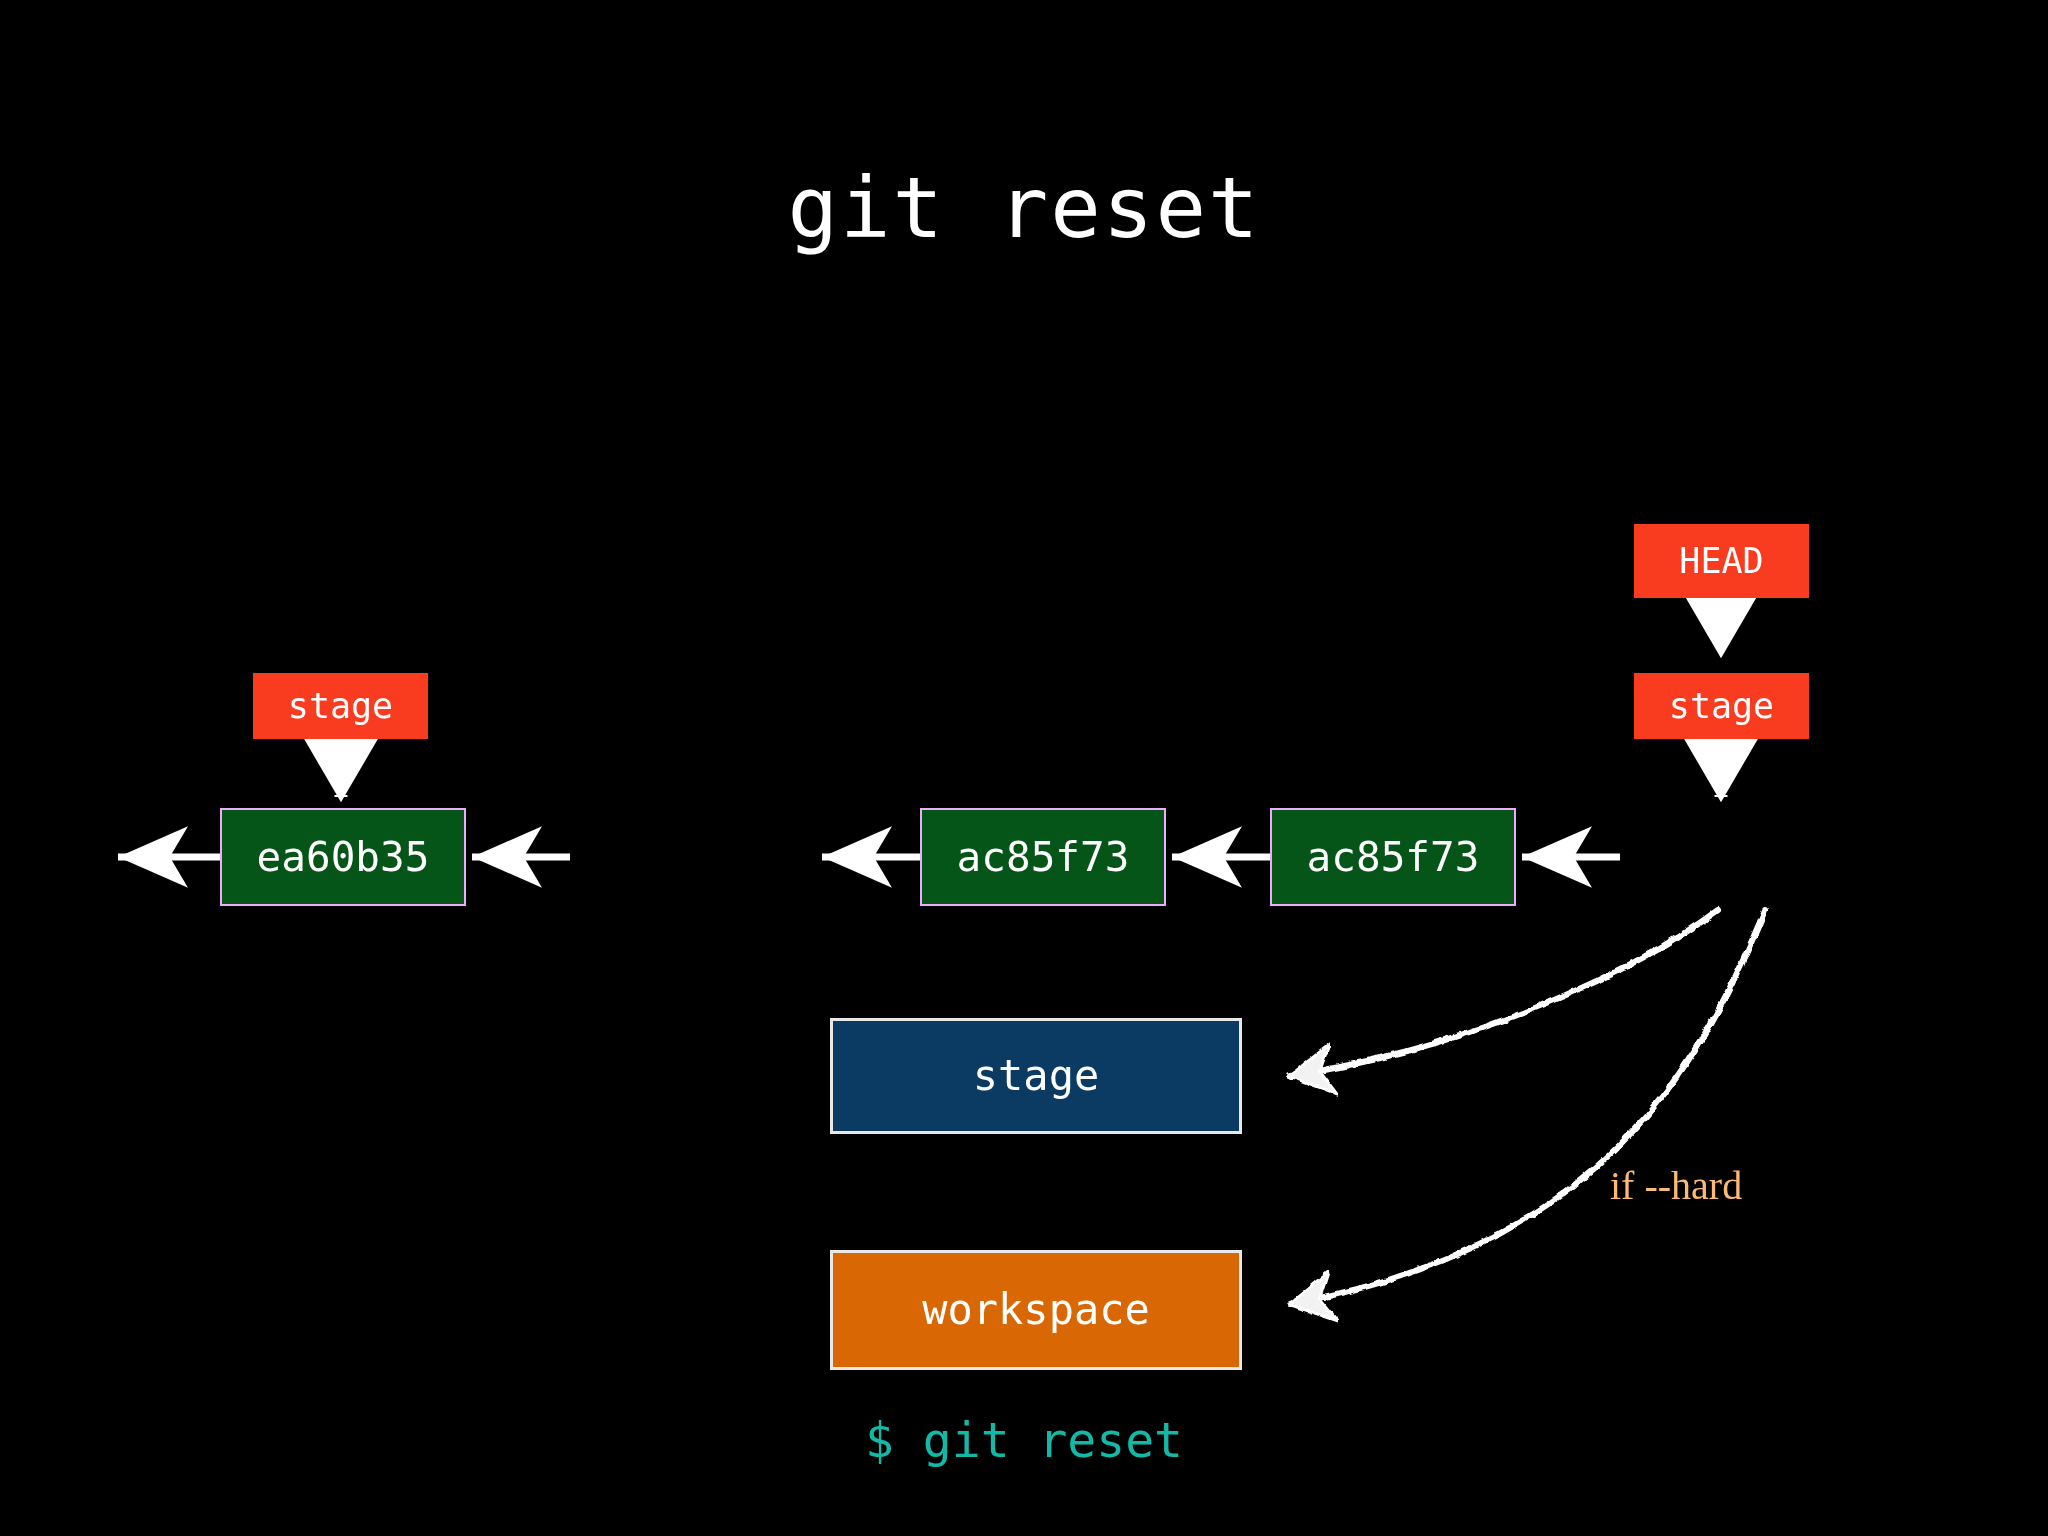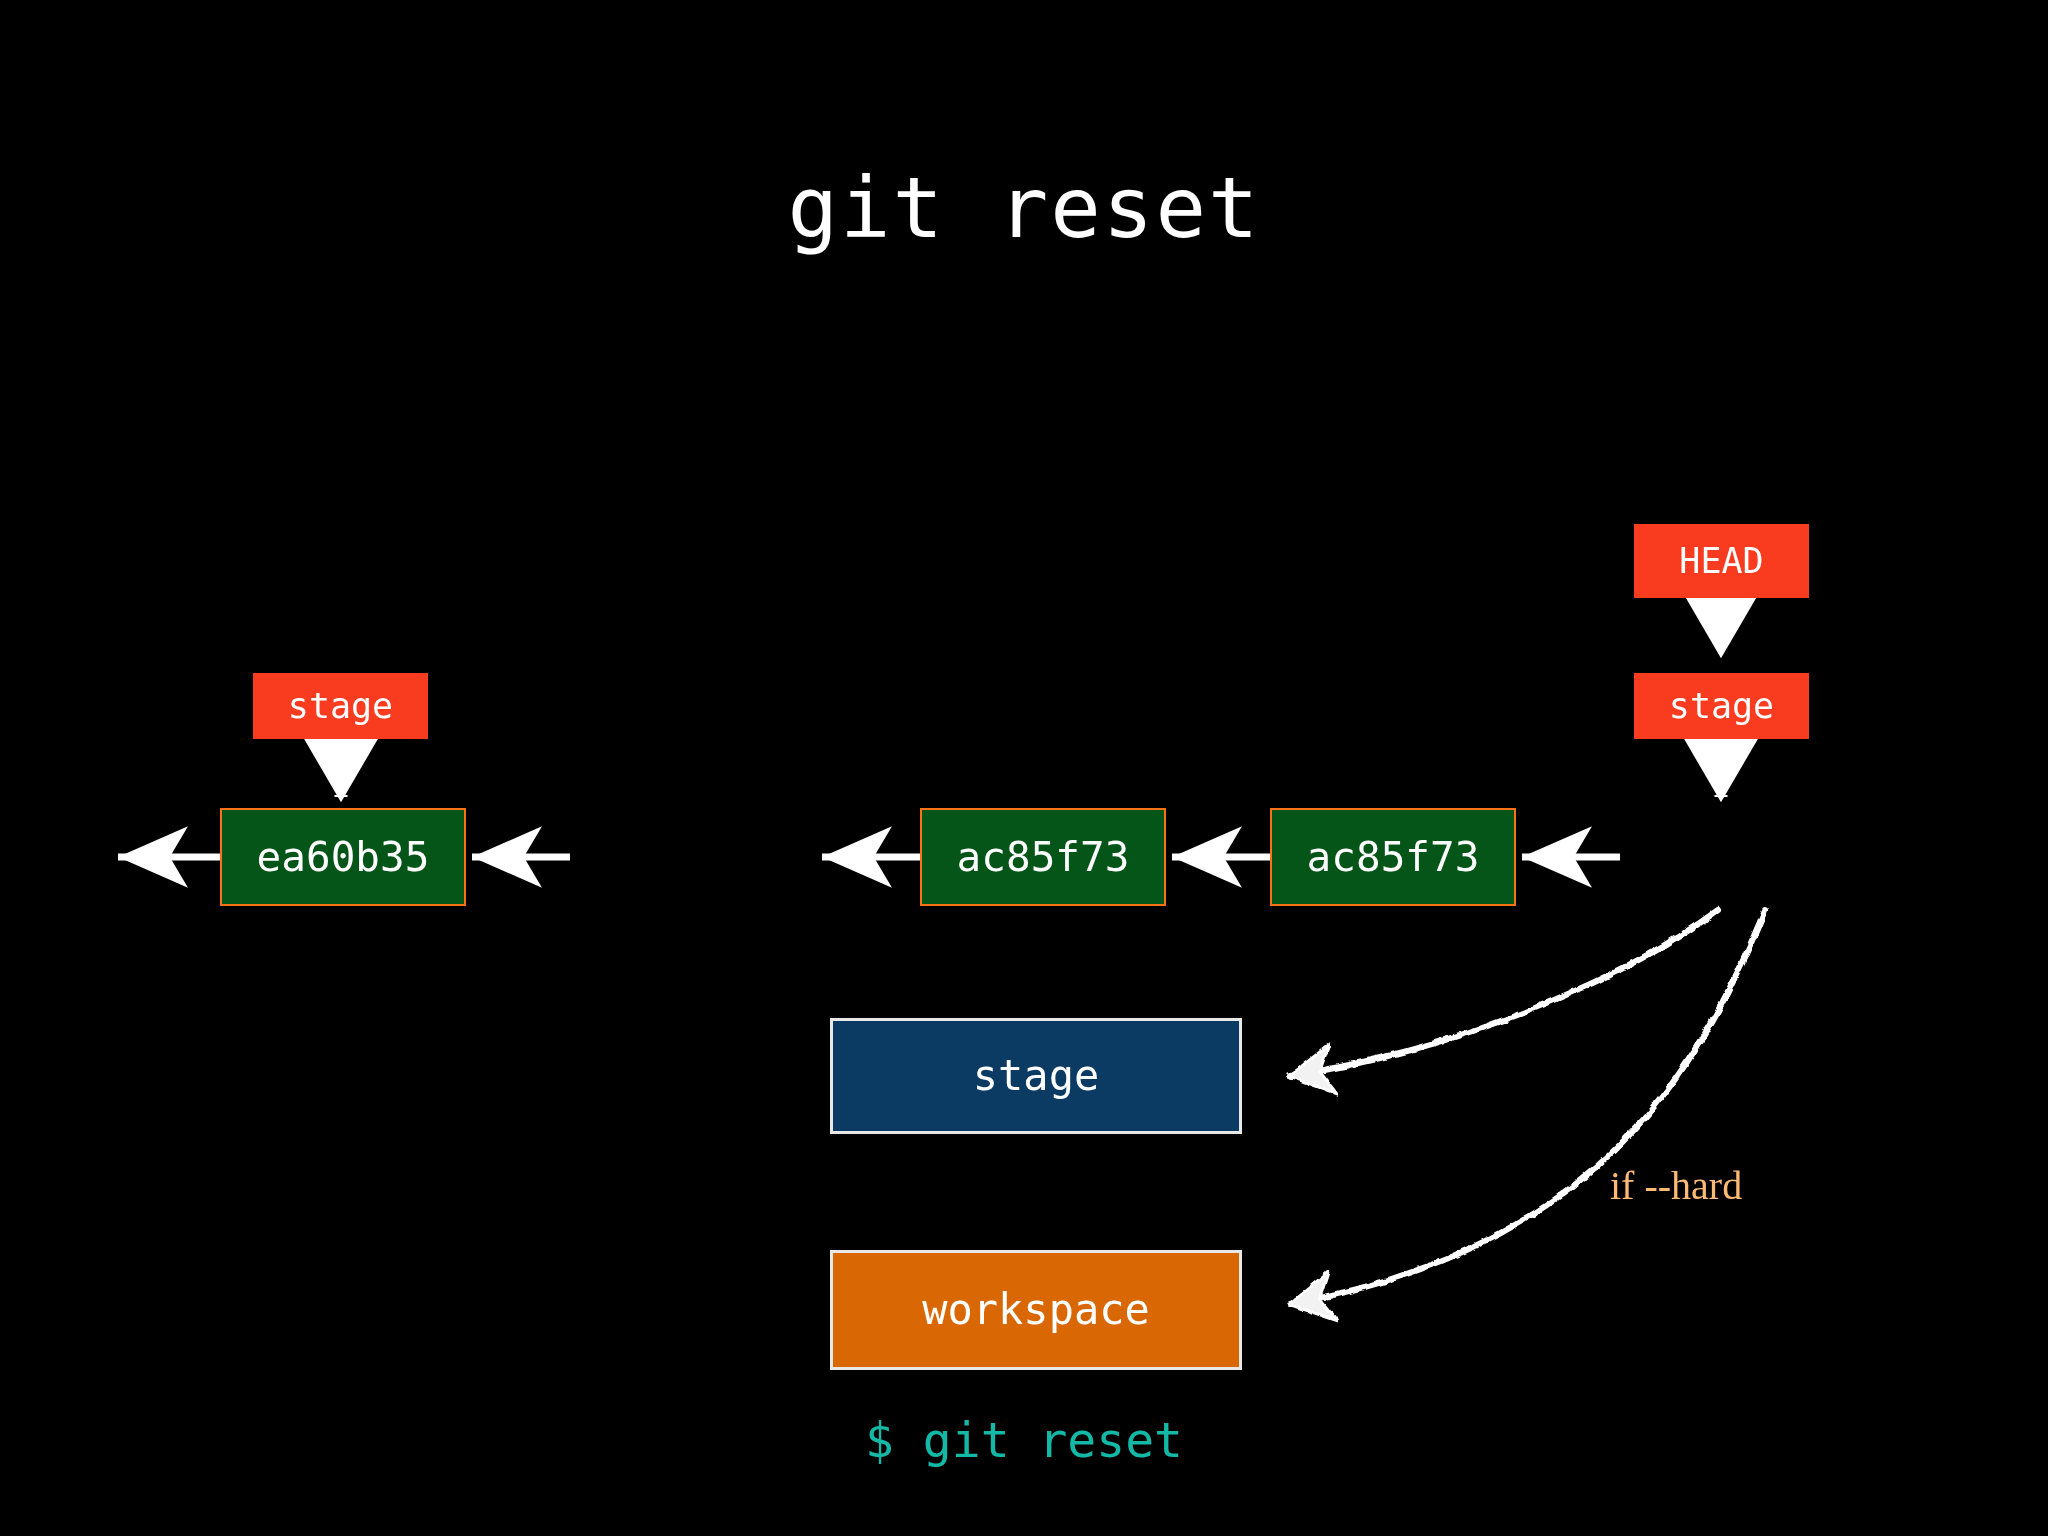--- a/index.html
+++ b/index.html
@@ -45,21 +45,21 @@
     line-height: 1;
     white-space: pre;
     text-align: center;
   }
 
   .commit-box {
     width: 246px;
     height: 98px;
     top: 800px;
     background: #065518;
-    border: 2px solid #f97316;
+    border: 2px solid #f0abfc;
     font-size: 41px;
   }
 
   .ref-box {
     width: 175px;
     height: 66px;
     background: #f93b20;
     border: none;
     font-size: 35px;
   }

